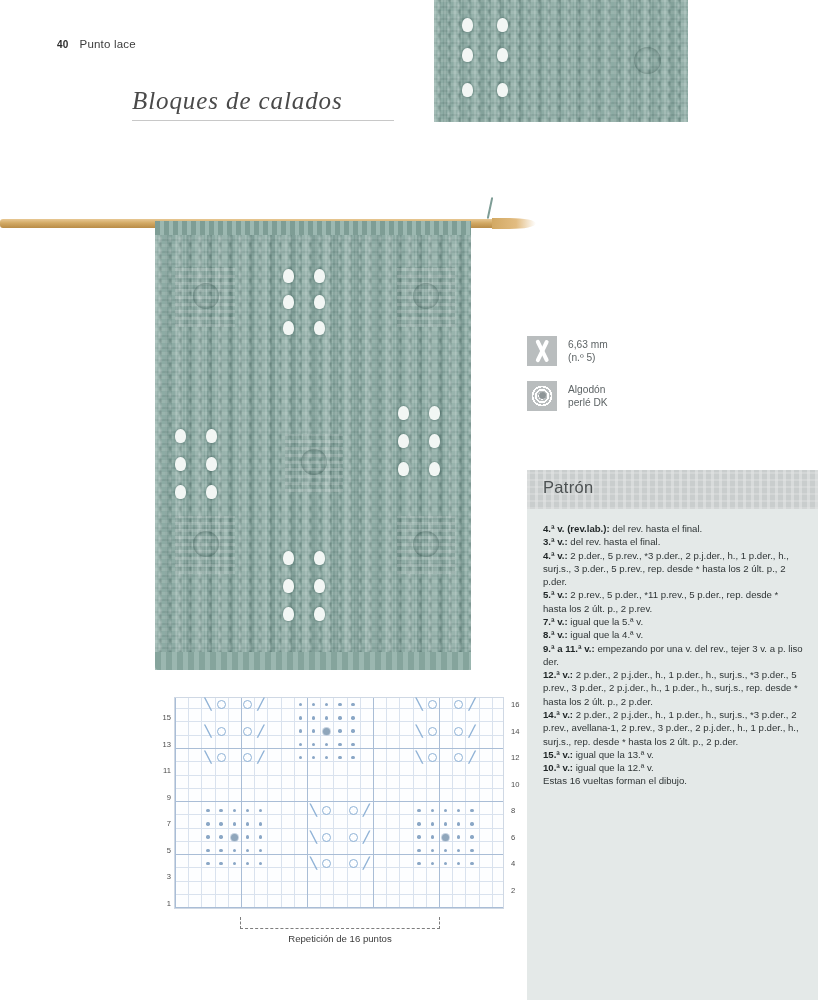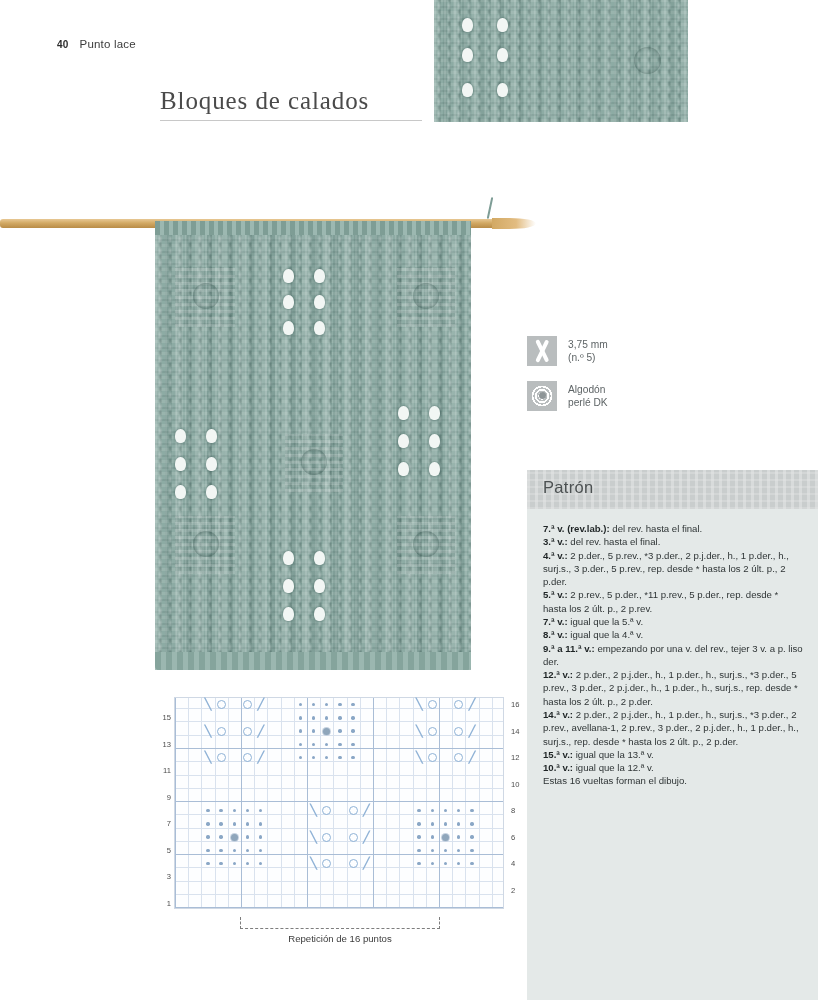--- a/index.html
+++ b/index.html
@@ -43,21 +43,21 @@
       rgba(255,255,255,.07) 0 6px, rgba(0,0,0,0) 6px 9px,
       rgba(30,60,55,.09) 9px 13px, rgba(0,0,0,0) 13px 19px);
   }
   .eyelet{position:absolute;background:#f2f6f4;border-radius:48% 48% 42% 42%;
     box-shadow:0 0 2px 1px rgba(60,95,90,.35);}
   .bobble{position:absolute;border-radius:50%;
     background:radial-gradient(circle at 36% 32%, #b3cbc4 0%, #8cab a3 40%, #6f8f88 100%);
     box-shadow:inset 0 0 4px rgba(40,70,65,.6);}
 
   
-  .title-block{position:absolute;left:160px;top:88px;width:262px;}
+  .title-block{position:absolute;left:132px;top:88px;width:262px;font-style:italic;}
   .title{
     font-family:"Liberation Serif", serif;
     font-size:25px;font-weight:400;color:#4a4a4a;
     letter-spacing:.9px;line-height:1.05;margin:0;
   }
   .title-rule{margin-top:6px;height:1px;background:#c8c8c8;width:262px;}
   .intro{
     margin-top:11px;font-size:13.3px;line-height:1.42;color:#3c3c3c;
     font-family:"Liberation Sans", sans-serif;width:252px;
   }
@@ -267,42 +267,42 @@
     <div class="eyelet" style="left:128px;top:358px;width:11px;height:14px;"></div>
     <div class="eyelet" style="left:159px;top:358px;width:11px;height:14px;"></div>
     <div class="eyelet" style="left:128px;top:386px;width:11px;height:14px;"></div>
     <div class="eyelet" style="left:159px;top:386px;width:11px;height:14px;"></div>
   </div>
 
   <div class="side-icons">
     <div class="icon-row">
       <div class="ibox"><span class="needle-x"></span></div>
       <div class="icon-text">
-        <div>3,75 mm</div>
+        <div>6,63 mm</div>
         <div>(n.º 5)</div>
       </div>
     </div>
     <div class="icon-row">
       <div class="ibox">
           <span class="skein"></span>
         </div>
       <div class="icon-text">
         <div>Algodón</div>
         <div>perlé DK</div>
       </div>
     </div>
   </div>
 
   <div class="patron">
     <div class="patron-head">
       <div class="tex"></div>
       <h2>Patrón</h2>
     </div>
     <div class="patron-body" id="pattern-rows">
-        <p class="prow"><b>7.ª v. (rev.lab.):</b> del rev. hasta el final.</p>
+        <p class="prow"><b>4.ª v. (rev.lab.):</b> del rev. hasta el final.</p>
         <p class="prow"><b>3.ª v.:</b> del rev. hasta el final.</p>
         <p class="prow"><b>4.ª v.:</b> 2 p.der., 5 p.rev., *3 p.der., 2 p.j.der., h., 1 p.der., h., surj.s., 3 p.der., 5 p.rev., rep. desde * hasta los 2 últ. p., 2 p.der.</p>
         <p class="prow"><b>5.ª v.:</b> 2 p.rev., 5 p.der., *11 p.rev., 5 p.der., rep. desde * hasta los 2 últ. p., 2 p.rev.</p>
         <p class="prow"><b>7.ª v.:</b> igual que la 5.ª v.</p>
         <p class="prow"><b>8.ª v.:</b> igual que la 4.ª v.</p>
         <p class="prow"><b>9.ª a 11.ª v.:</b> empezando por una v. del rev., tejer 3 v. a p. liso der.</p>
         <p class="prow"><b>12.ª v.:</b> 2 p.der., 2 p.j.der., h., 1 p.der., h., surj.s., *3 p.der., 5 p.rev., 3 p.der., 2 p.j.der., h., 1 p.der., h., surj.s., rep. desde * hasta los 2 últ. p., 2 p.der.</p>
         <p class="prow"><b>14.ª v.:</b> 2 p.der., 2 p.j.der., h., 1 p.der., h., surj.s., *3 p.der., 2 p.rev., avellana-1, 2 p.rev., 3 p.der., 2 p.j.der., h., 1 p.der., h., surj.s., rep. desde * hasta los 2 últ. p., 2 p.der.</p>
         <p class="prow"><b>15.ª v.:</b> igual que la 13.ª v.</p>
         <p class="prow"><b>10.ª v.:</b> igual que la 12.ª v.</p>

